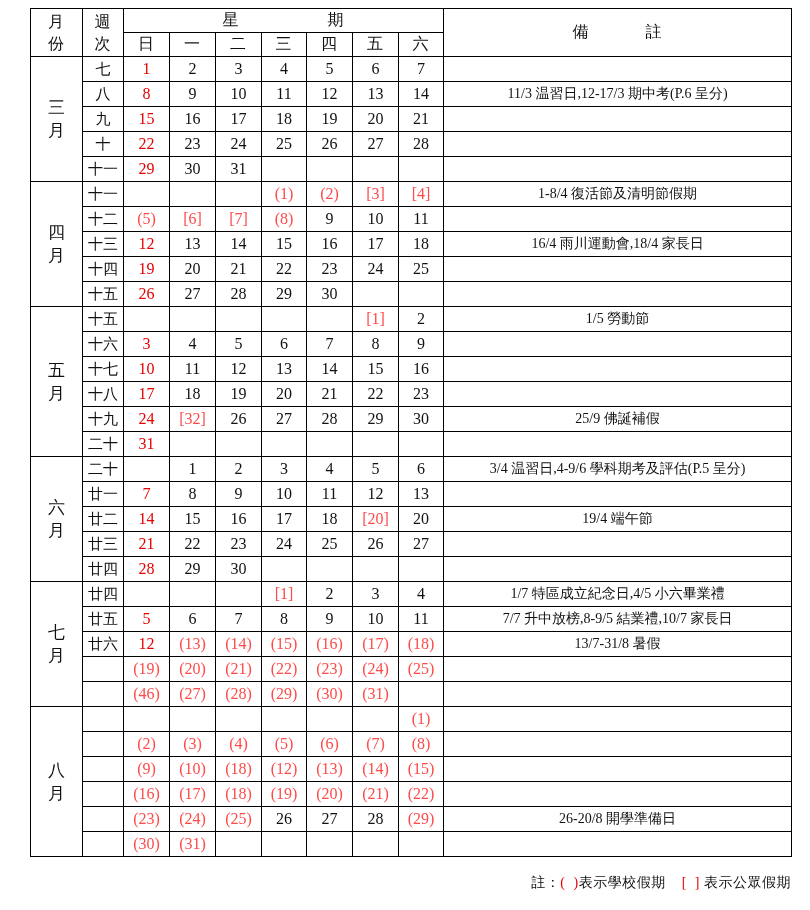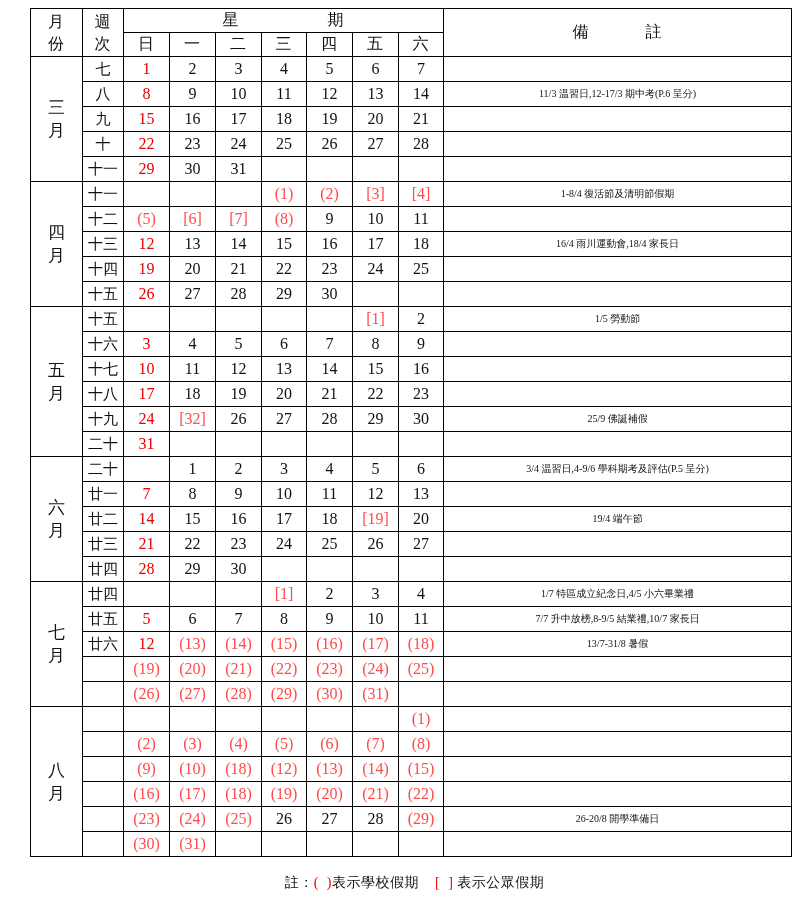--- a/index.html
+++ b/index.html
@@ -22,24 +22,24 @@
   .hdr{font-size:16px;letter-spacing:1px;}
   .spread{display:inline-flex;justify-content:center;}
   .spread-wide{gap:88px;}
   .spread-med{gap:56px;}
   .two-line div{line-height:22px;font-size:16px;}
   .month-cell div{line-height:23px;font-size:17px;}
   .week-cell{font-size:15px;letter-spacing:0px;}
   .day-cell{font-size:16px;}
   .red-dark{color:var(--red-dark,#e60000);}
   .red-light{color:var(--red-light,#ff4a4a);}
-  .remark-cell{text-align:left;font-size:10px;padding-left:3px;white-space:nowrap;}
+  .remark-cell{text-align:left;font-size:14px;padding-left:3px;white-space:nowrap;}
   .legend{
     position:absolute;top:858px;left:30px;width:761px;
-    text-align:center;font-size:14px;white-space:pre;letter-spacing:0.5px;
+    text-align:right;font-size:14px;white-space:pre;letter-spacing:0.5px;
   }
   .legend .mark{color:var(--red-dark,#e60000);}
   .legend .part2{margin-left:16px;}
 </style>
 </head>
 <body>
 
 <table class="cal">
   <colgroup>
     <col style="width:52px">
@@ -301,21 +301,21 @@
         <td class="day-cell">13</td>
         <td class="remark-cell"></td>
       </tr>
       <tr>
         <td class="week-cell">廿二</td>
         <td class="day-cell red-dark">14</td>
         <td class="day-cell">15</td>
         <td class="day-cell">16</td>
         <td class="day-cell">17</td>
         <td class="day-cell">18</td>
-        <td class="day-cell red-light">[19]</td>
+        <td class="day-cell red-light">[20]</td>
         <td class="day-cell">20</td>
         <td class="remark-cell">19/4 端午節</td>
       </tr>
       <tr>
         <td class="week-cell">廿三</td>
         <td class="day-cell red-dark">21</td>
         <td class="day-cell">22</td>
         <td class="day-cell">23</td>
         <td class="day-cell">24</td>
         <td class="day-cell">25</td>
@@ -377,21 +377,21 @@
         <td class="day-cell red-light">(20)</td>
         <td class="day-cell red-light">(21)</td>
         <td class="day-cell red-light">(22)</td>
         <td class="day-cell red-light">(23)</td>
         <td class="day-cell red-light">(24)</td>
         <td class="day-cell red-light">(25)</td>
         <td class="remark-cell"></td>
       </tr>
       <tr>
         <td class="week-cell"></td>
-        <td class="day-cell red-light">(26)</td>
+        <td class="day-cell red-light">(46)</td>
         <td class="day-cell red-light">(27)</td>
         <td class="day-cell red-light">(28)</td>
         <td class="day-cell red-light">(29)</td>
         <td class="day-cell red-light">(30)</td>
         <td class="day-cell red-light">(31)</td>
         <td class="day-cell"></td>
         <td class="remark-cell"></td>
       </tr>
       <tr>
         <td rowspan="6" class="month-cell">

